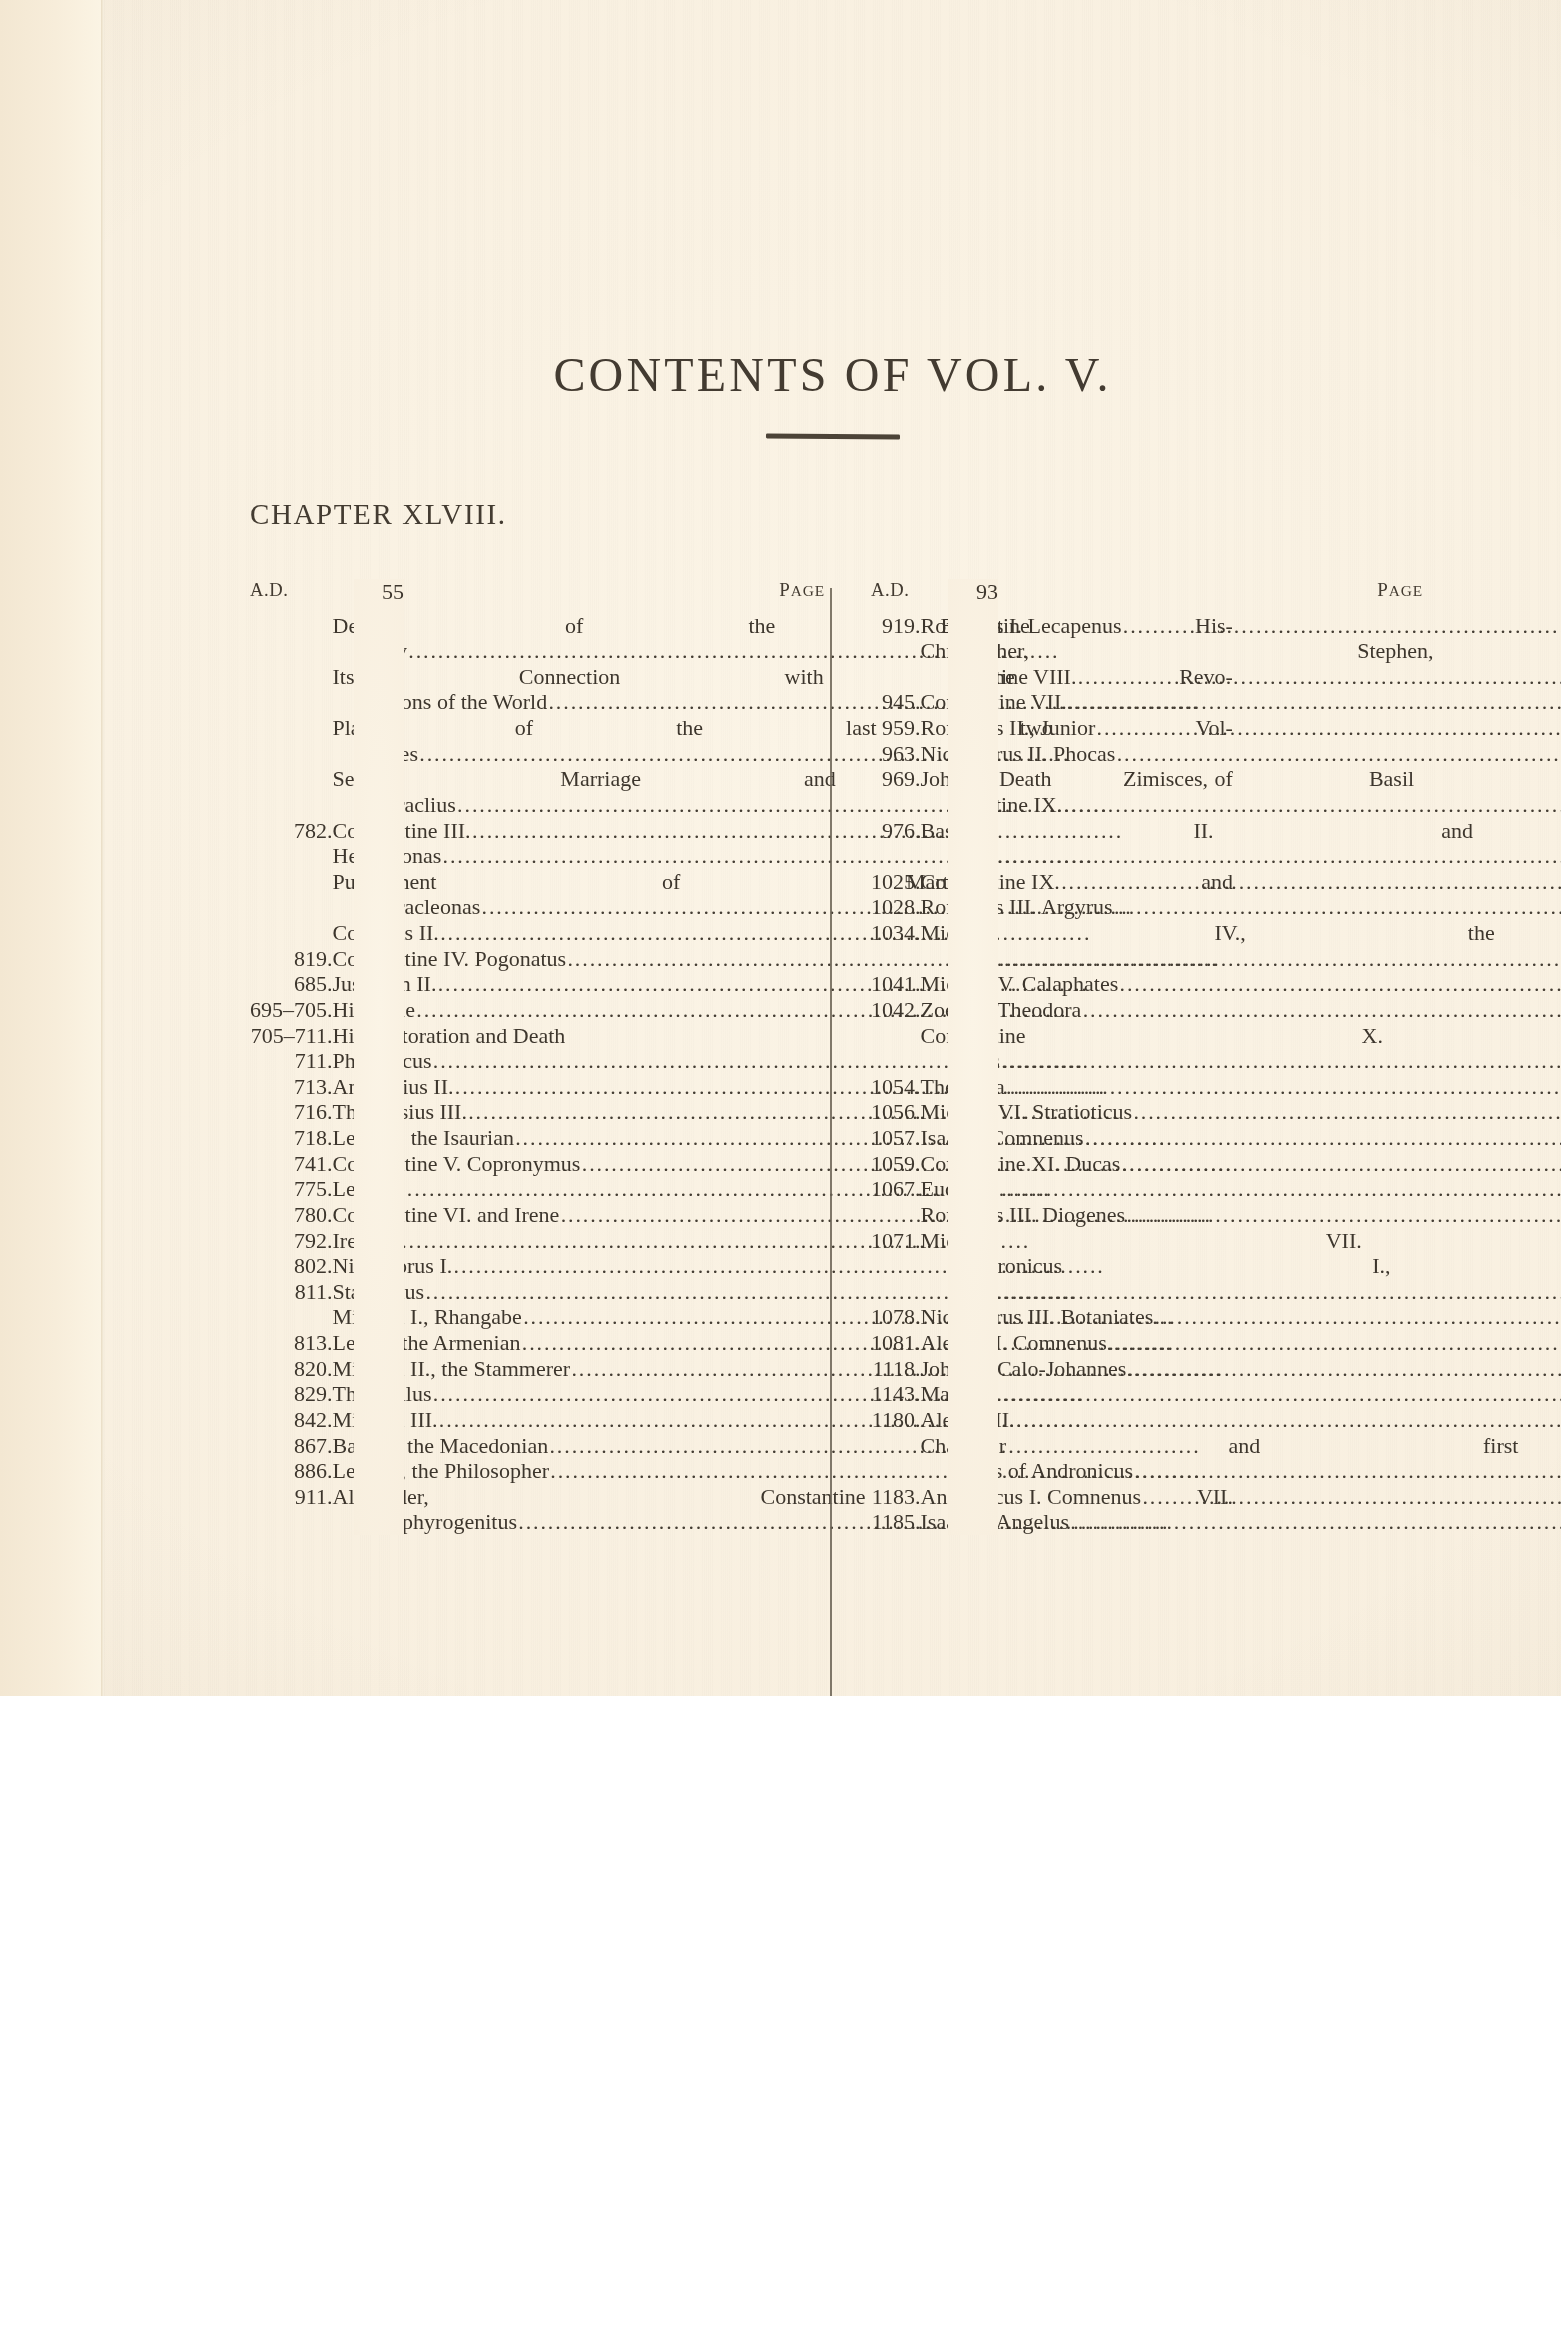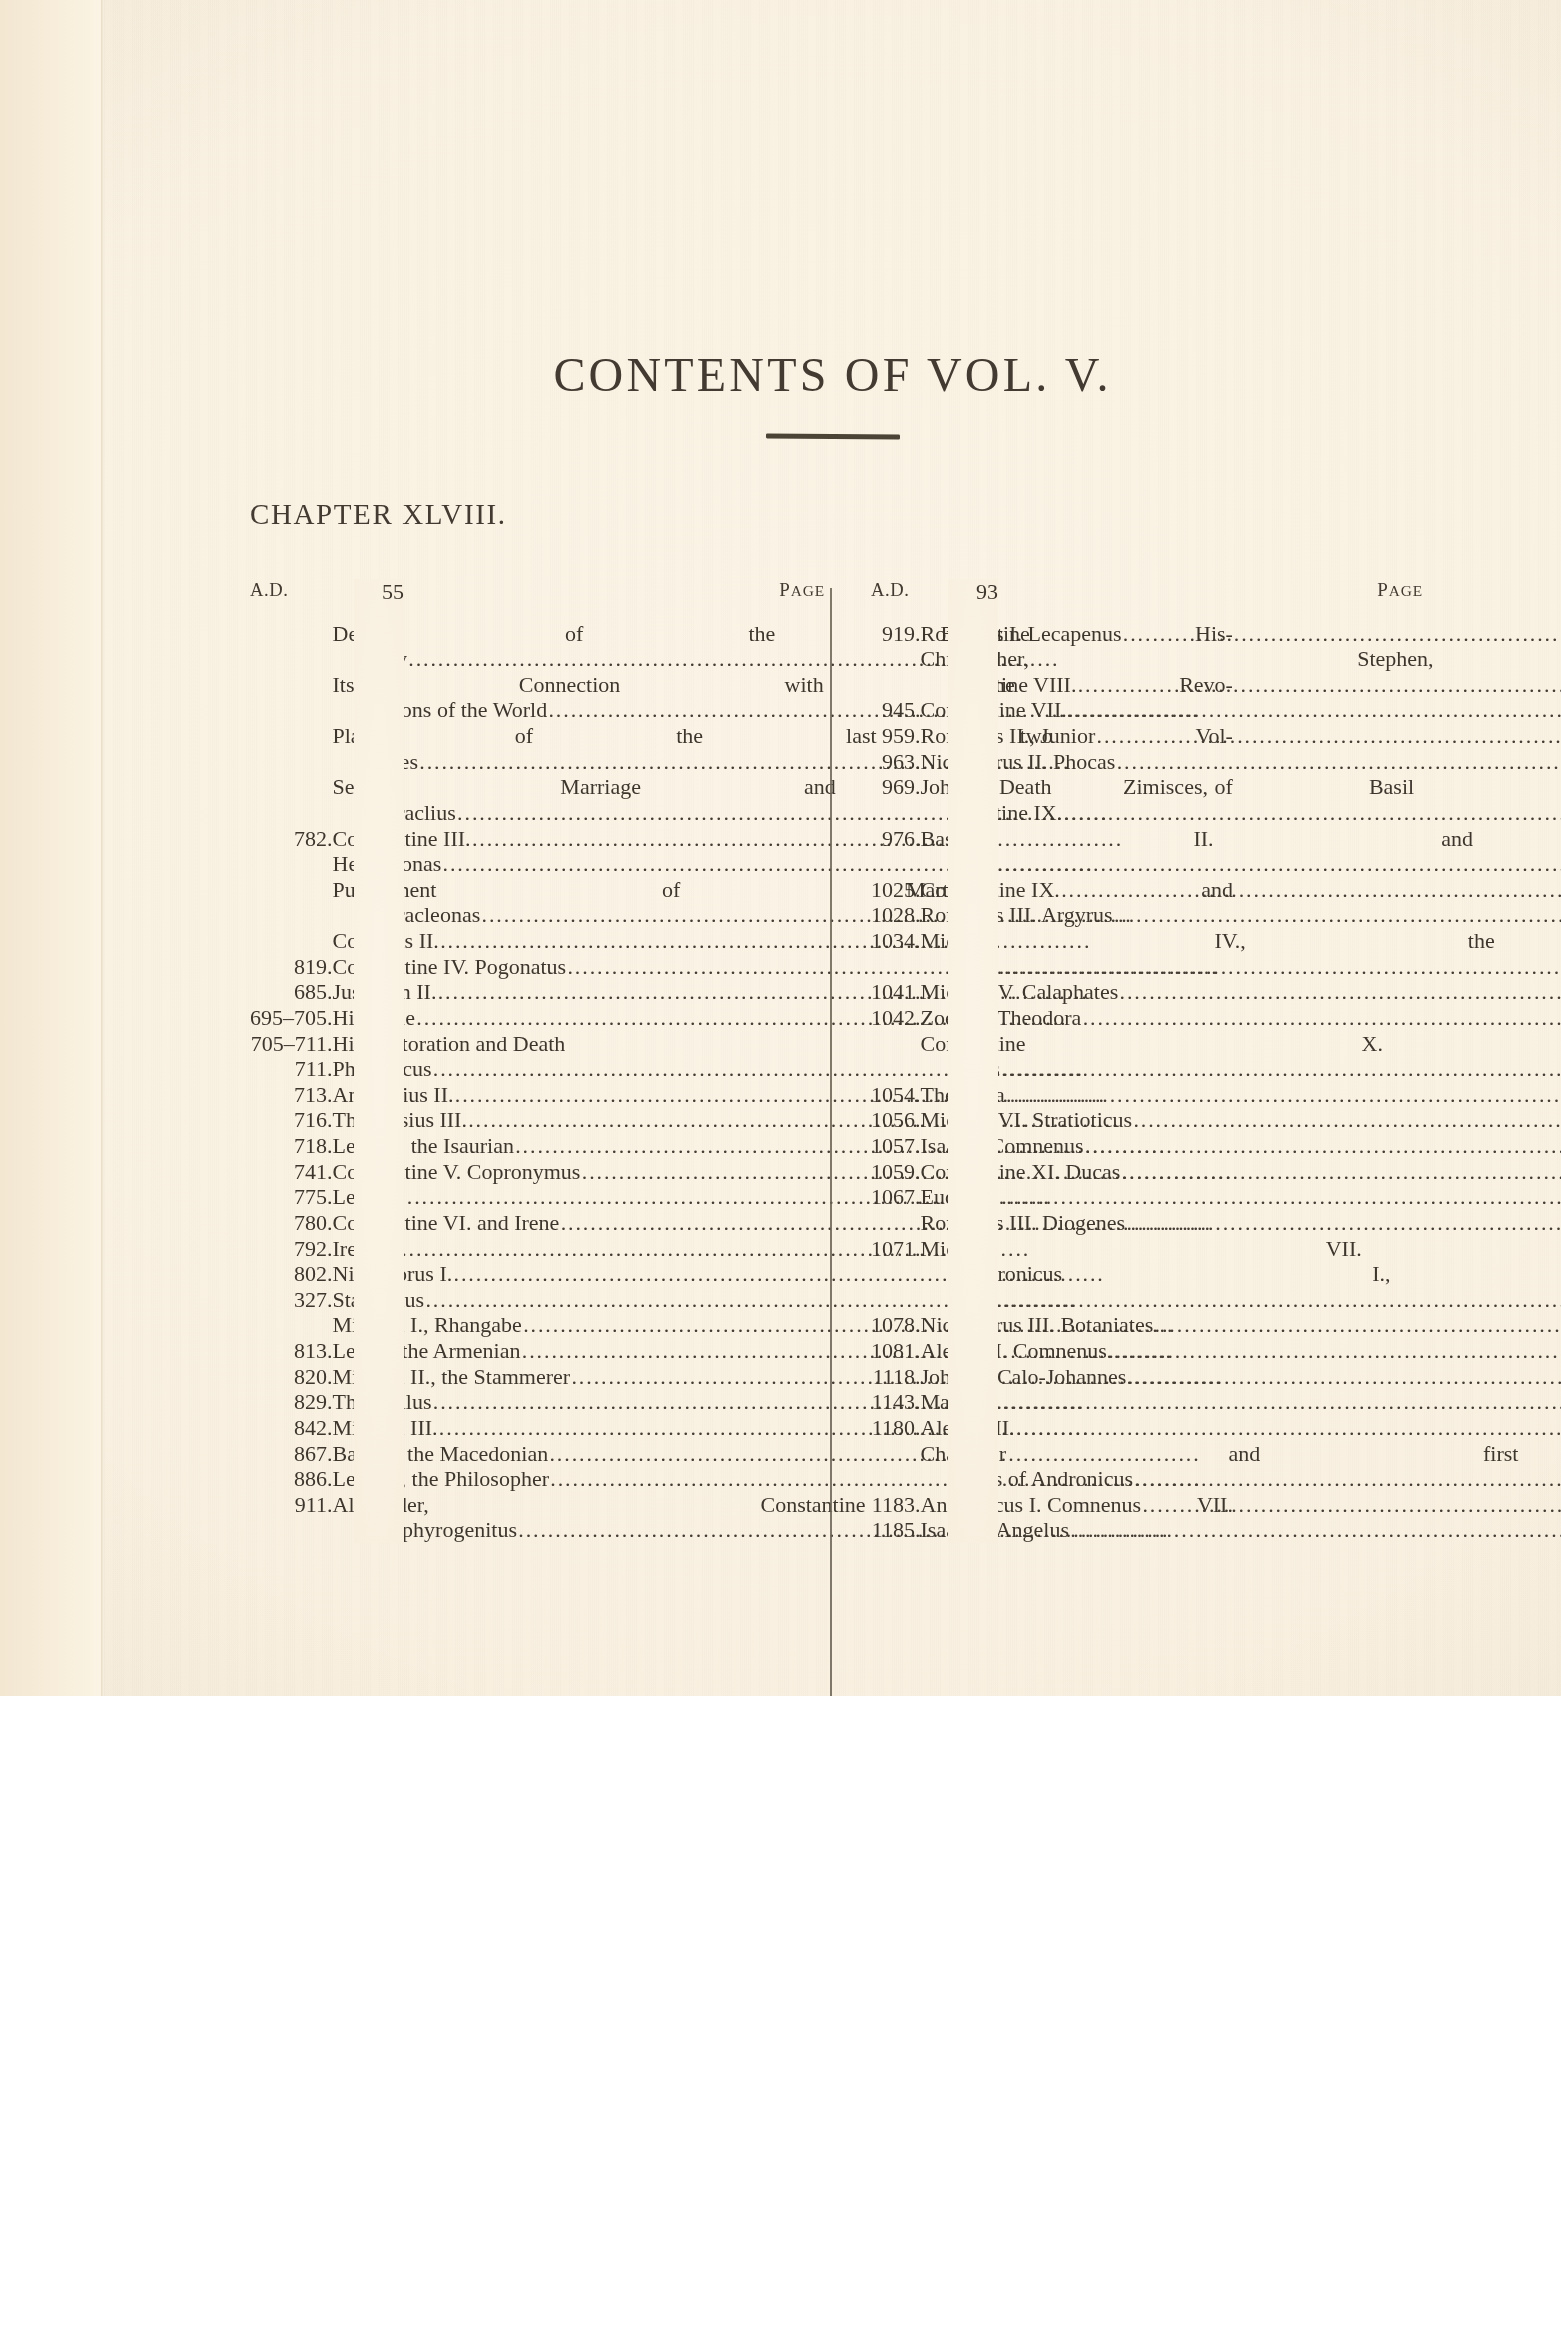--- a/index.html
+++ b/index.html
@@ -123,21 +123,21 @@
     background: #6a6153;
     opacity: 0.85;
   }
 
   .col-head {
     display: flex;
     justify-content: space-between;
     align-items: flex-end;
     font-size: 18px;
     letter-spacing: 0.6px;
-    margin-bottom: 20px;
+    margin-bottom: 12px;
     color: #433b31;
   }
   .col-head .ad { font-size: 18.6px; }
   .col-head .pg { font-size: 15.4px; letter-spacing: 0.9px; }
   .col-head .pg .cap { font-size: 19px; }
 
   table.entries {
     width: 100%;
     border-collapse: collapse;
     font-size: 22px;
@@ -459,21 +459,21 @@
                   <td class="year">802.</td>
                   <td class="label">
                     <span class="lead">
                       <span class="txt">Nicephorus I.</span>
                       <span class="dots"></span>
                     </span>
                   </td>
                   <td class="page">38</td>
                 </tr>
                 <tr>
-                  <td class="year">327.</td>
+                  <td class="year">811.</td>
                   <td class="label">
                     <span class="lead">
                       <span class="txt">Stauracius</span>
                       <span class="dots"></span>
                     </span>
                   </td>
                   <td class="page">39</td>
                 </tr>
                 <tr>
                   <td class="year"></td>

